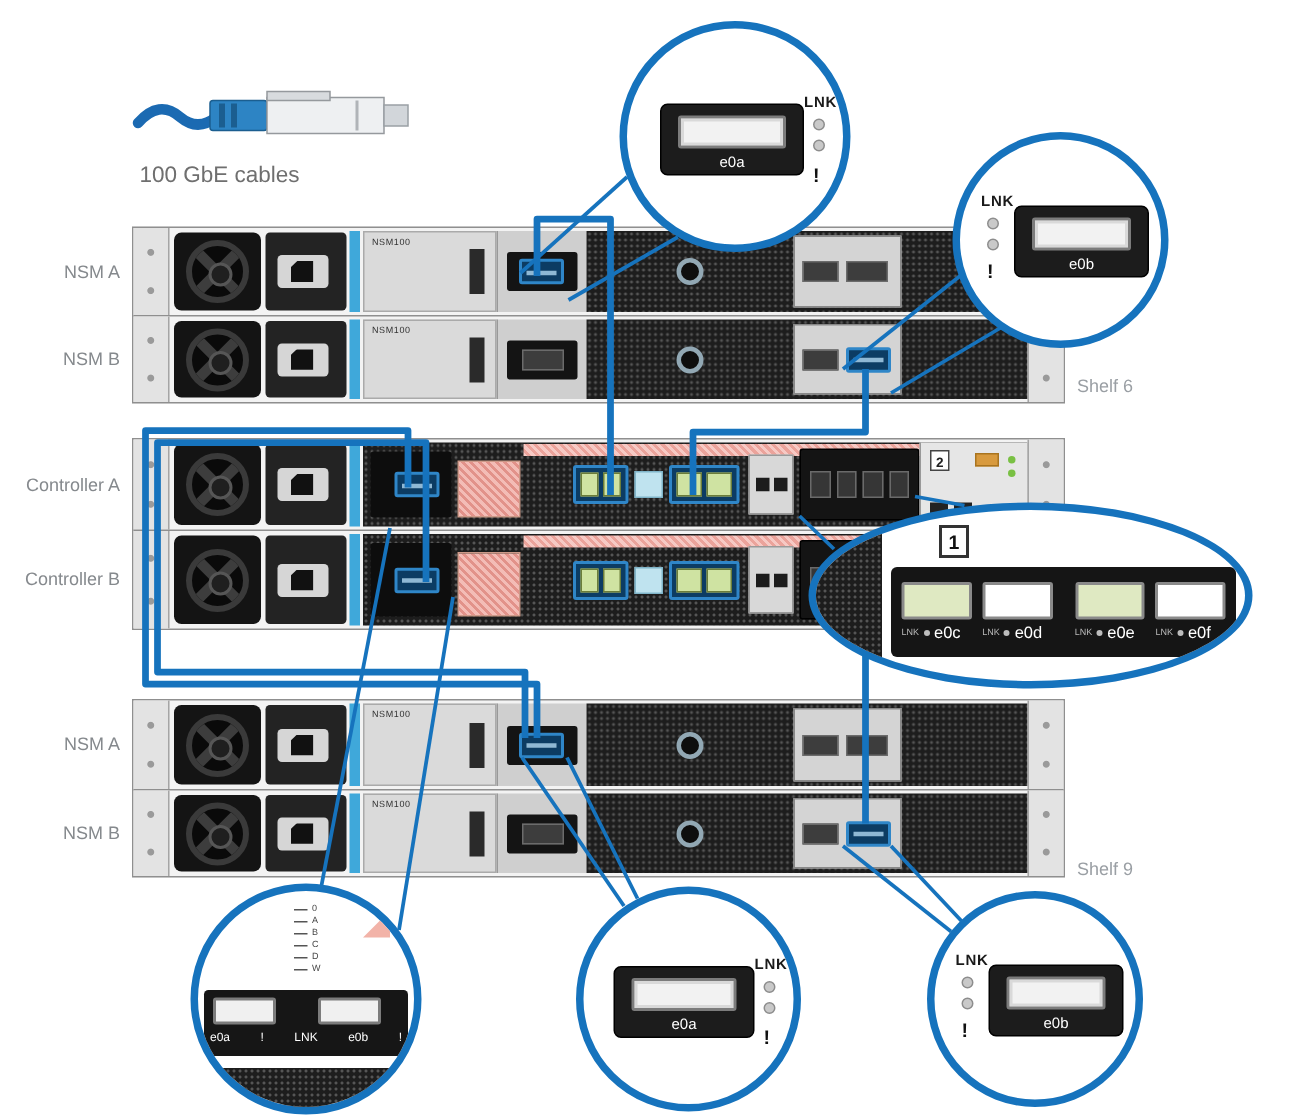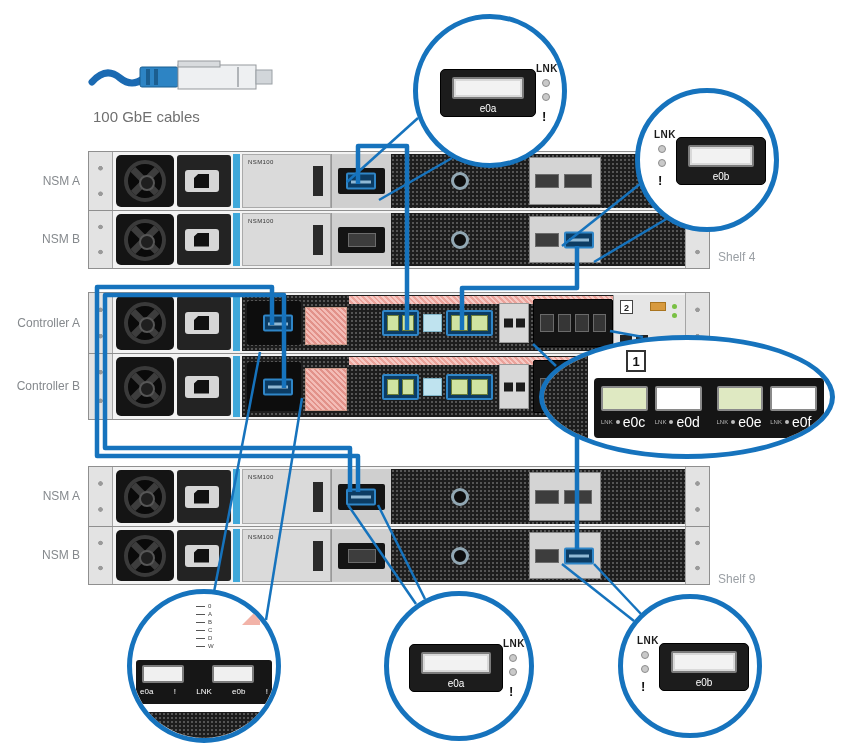--- a/index.html
+++ b/index.html
@@ -108,21 +108,21 @@
            font-size:13px;font-weight:bold;color:#111;text-align:center;line-height:20px;}
   .e-panel{position:absolute;left:50px;top:38px;width:230px;height:60px;background:#151515;border-radius:4px;
            display:flex;align-items:center;padding:0 7px;gap:7px;}
   .e-cell{width:48px;}
   .e-cell.gap{margin-left:8px;}
   .e-port{height:25px;background:#fff;border:2px solid #8a8a8a;border-radius:2px;}
   .e-port.green{background:#dfe9c2;}
   .e-cap{display:flex;align-items:center;gap:3px;margin-top:3px;}
   .e-cap .t1{font-size:6px;color:#b9b9b9;}
   .e-cap .dot{width:4px;height:4px;border-radius:50%;background:#bdbdbd;display:inline-block;}
-  .e-cap .t2{font-size:14px;color:#fff;}
+  .e-cap .t2{font-size:11px;color:#fff;}
 
   
   .sw-rows{position:absolute;left:64px;top:8px;}
   .sw-row{display:flex;align-items:center;gap:3px;height:8px;}
   .sw-row .dash{width:9px;height:1px;background:#555;}
   .sw-row span{font-size:6px;color:#444;}
   .tri{position:absolute;left:110px;top:13px;width:0;height:0;border-left:18px solid transparent;border-bottom:18px solid #f2b3a8;}
   .bl-panel{position:absolute;left:4px;top:66px;width:136px;height:44px;background:#161616;border-radius:3px;}
   .bl-port{position:absolute;top:5px;width:42px;height:18px;background:#f0f0f0;border:2px solid #7c7c7c;border-radius:2px;}
   .bl-p1{left:6px;} .bl-p2{left:76px;}
@@ -374,21 +374,21 @@
       <div class="ear r"></div>
     </div>
   </div>
 
   <div class="side-label" style="top:174px;">NSM A</div>
   <div class="side-label" style="top:232px;">NSM B</div>
   <div class="side-label" style="top:316px;">Controller A</div>
   <div class="side-label" style="top:379px;">Controller B</div>
   <div class="side-label" style="top:489px;">NSM A</div>
   <div class="side-label" style="top:548px;">NSM B</div>
-  <div class="shelf-label" style="top:250px;">Shelf 4</div>
+  <div class="shelf-label" style="top:250px;">Shelf 6</div>
   <div class="shelf-label" style="top:572px;">Shelf 9</div>
 
   <svg class="overlay" viewBox="0 0 860 744">
     <g stroke="#1673bd" stroke-width="2.5" fill="none">
       <path d="M418,118 L347,182"></path>
         <path d="M452,158 L379,200"></path>
       <path d="M640,184 L562,246"></path>
         <path d="M668,218 L594,262"></path>
       <path d="M556,366 L533,344"></path>
         <path d="M643,337 L610,331"></path>

